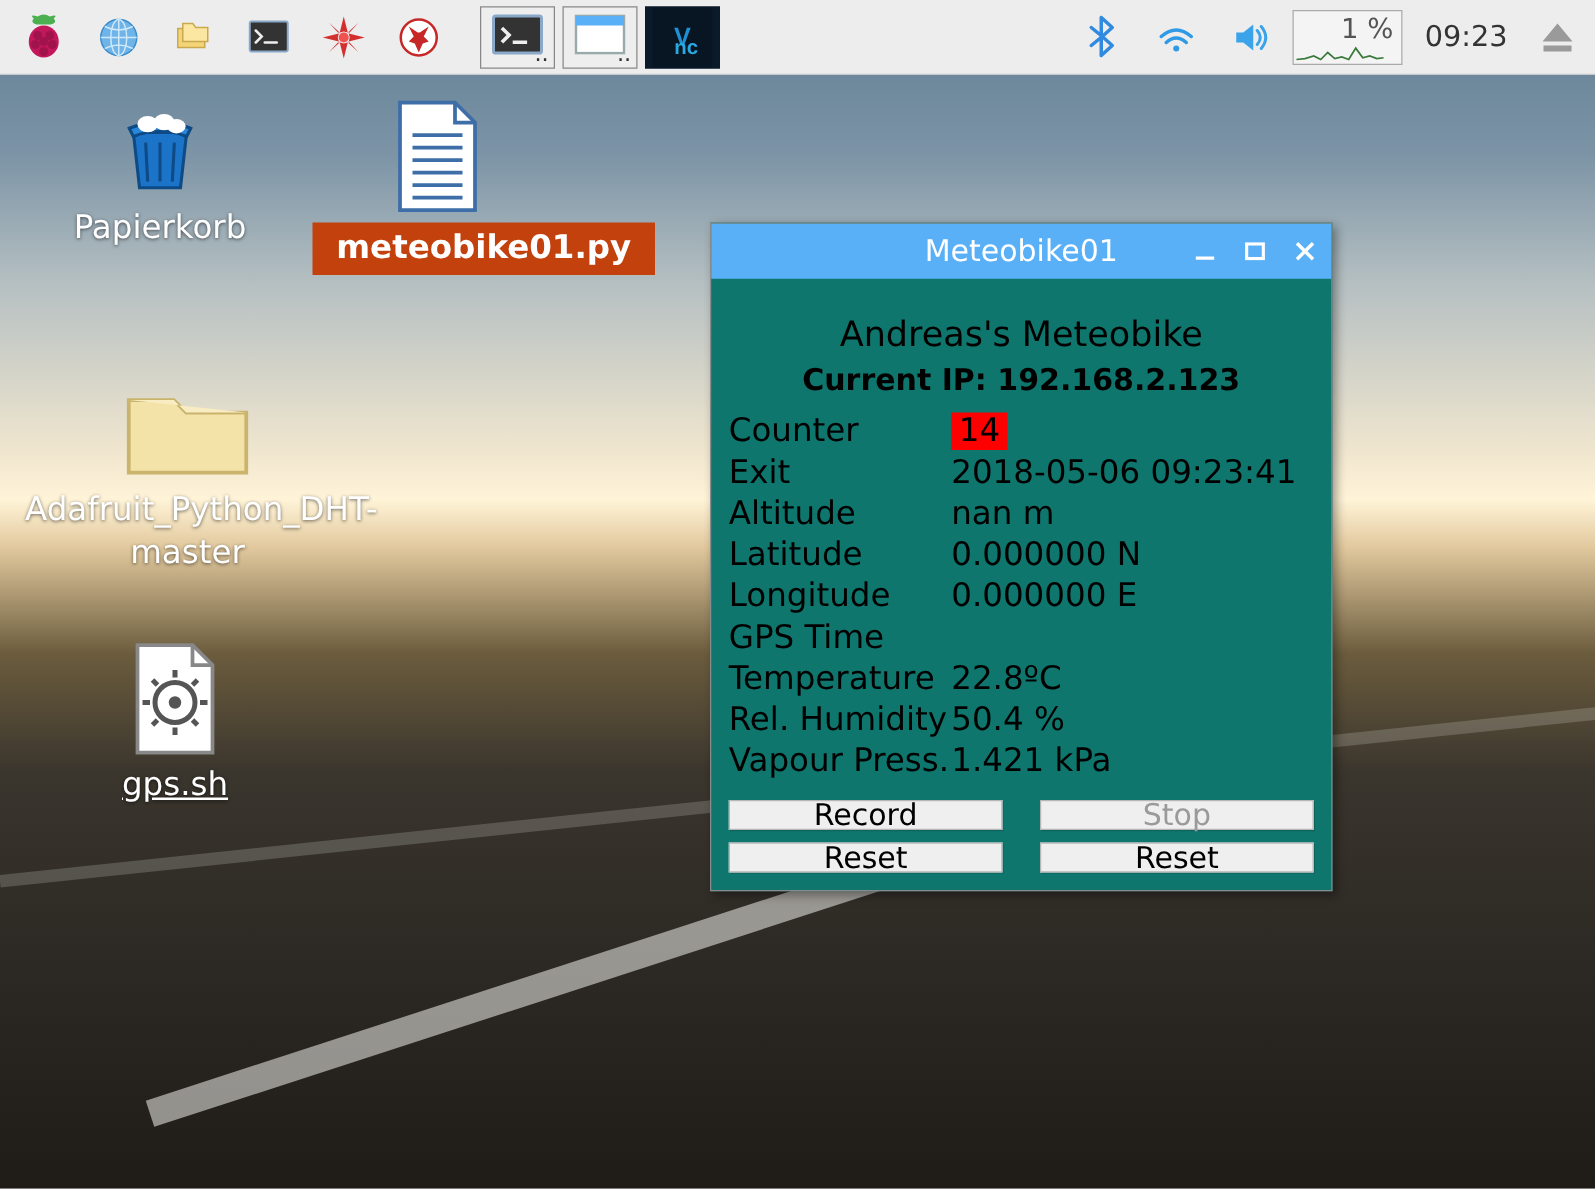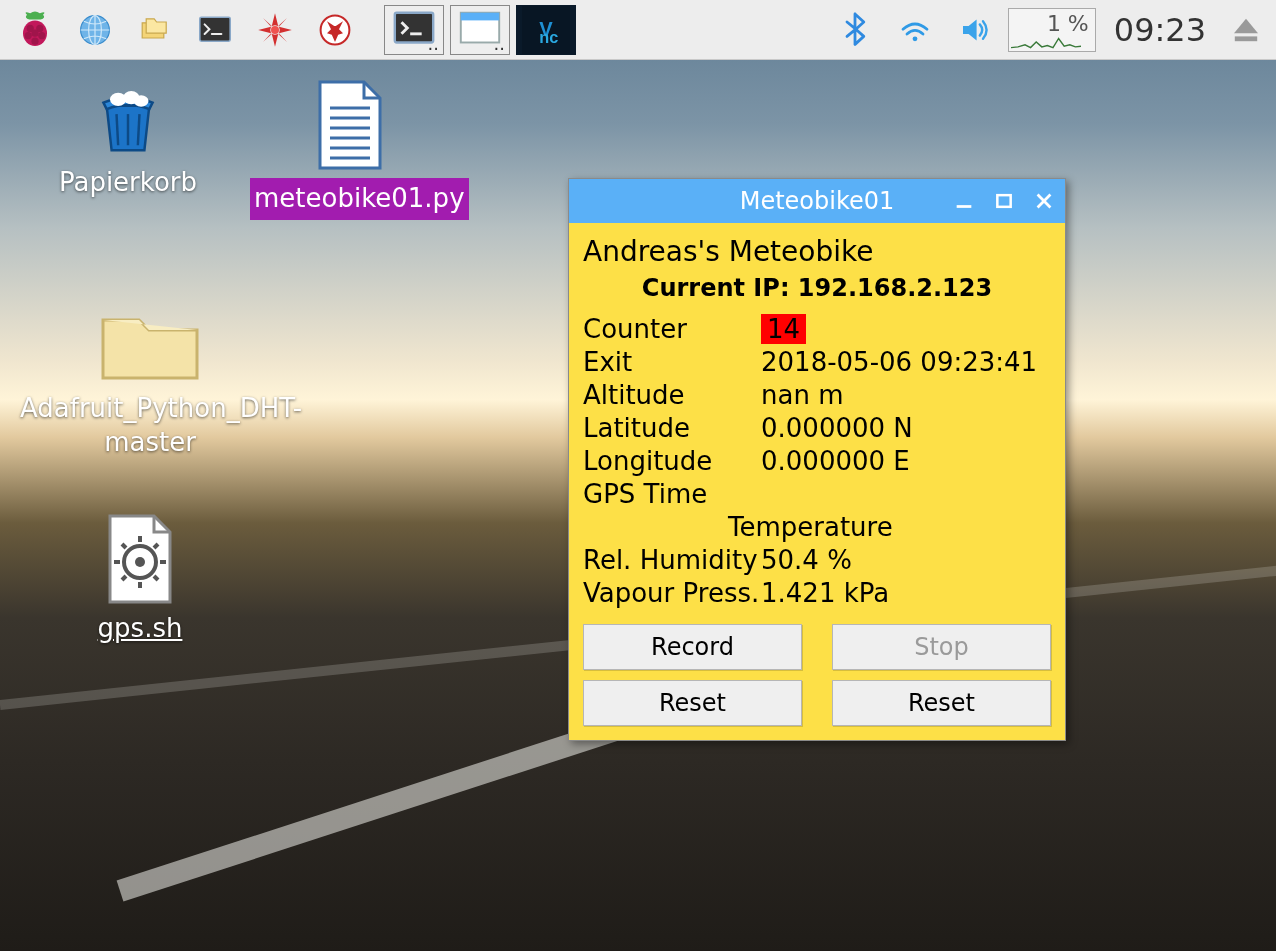--- a/index.html
+++ b/index.html
@@ -33,65 +33,65 @@
   }
   .tb-btn svg { width: 40px; height: 40px; }
   .tb-spacer { flex: 0 0 10px; }
   .tb-grow { flex: 1; }
   .cpu-box {
     width: 88px; height: 44px; border: 1px solid #aaa; background: #f4f4f4;
     display: flex; align-items: flex-start; justify-content: flex-end;
     padding: 2px 6px; font-size: 22px; color: #555; position: relative;
   }
   .cpu-graph { position: absolute; left: 2px; bottom: 2px; right: 2px; height: 14px; }
-  .clock { font-size: 32px; color: #333; padding: 0 12px; }
+  .clock { font-size: 23px; color: #333; padding: 0 12px; }
   .eject-icon { width: 34px; height: 34px; }
 
   
   .task-win {
     width: 60px; height: 50px; position: relative; flex-shrink: 0;
     border: 1px solid transparent;
   }
   .task-win.framed { border: 1px solid #888; background: #eee; }
 
   
   .d-icon {
     position: absolute; width: 200px; text-align: center;
     color: #fff; font-size: 26px; text-shadow: 0 1px 3px rgba(0,0,0,0.6);
   }
   .d-icon .glyph { margin: 0 auto 6px; display: flex; align-items: center; justify-content: center; }
-  .d-icon.sel .label-wrap { background: #a21caf; color: #fff; display: inline-block; padding: 4px 4px; text-shadow:none;}
+  .d-icon.sel .label-wrap { background: #c2410c; color: #fff; display: inline-block; padding: 4px 19px; text-shadow:none;font-weight:bold;}
   .label-wrap { line-height: 1.3; }
 
   
   .app-window {
     position: absolute; left: 568px; top: 178px; width: 498px;
-    background: #fde047; border: 1px solid #8a8a8a; box-shadow: 3px 3px 8px rgba(0,0,0,0.4);
+    background: #0f766e; border: 1px solid #8a8a8a; box-shadow: 3px 3px 8px rgba(0,0,0,0.4);
   }
   .titlebar {
     height: 44px; background: #5ab0f7; color: #fff;
     display: flex; align-items: center; justify-content: center;
     font-size: 24px; position: relative;
   }
   .titlebar .title { padding: 0 10px; }
   .win-controls { position: absolute; right: 8px; top: 0; bottom: 0; display: flex; align-items: center; gap: 14px; }
   .win-controls .wc { width: 26px; height: 26px; display:flex;align-items:center;justify-content:center; }
   .app-body { padding: 8px 14px 14px; font-size: 26px; color: #000; }
-  .hdr1 { text-align: left; font-size: 28px; margin-top: 4px; }
+  .hdr1 { text-align: center; font-size: 28px; margin-top: 20px; }
   .hdr2 { text-align: center; font-size: 24px; margin: 6px 0 12px; font-weight: bold; }
   .row { display: flex; margin: 3px 0; justify-content: center; }
   .row .lab { flex: 0 0 178px; }
   .row .val { flex: 1; }
   .counter-val { background: #f00; padding: 0 6px; display: inline-block; }
   .btn-grid {
     display: grid; grid-template-columns: 1fr 1fr; gap: 10px 30px;
     margin-top: 16px;
   }
   .app-btn {
-    height: 46px; background: #efefef; border: 1px solid #b6b6b6;
+    height: 24px; background: #efefef; border: 1px solid #b6b6b6;
     font-size: 24px; display:flex;align-items:center;justify-content:center;
     box-shadow: 1px 1px 0 rgba(0,0,0,0.15);
   }
   .app-btn.disabled { color: #9a9a9a; }
 
 </style>
 </head>
 <body>
 
 <div class="desktop">
@@ -340,20 +340,21 @@
     <div class="row">
       <div class="lab">Longitude</div>
       <div class="val">0.000000 E</div>
     </div>
     <div class="row">
       <div class="lab">GPS Time</div>
       <div class="val"></div>
     </div>
     <div class="row">
       <div class="lab">Temperature</div>
+      <div class="val">22.8ºC</div>
     </div>
     <div class="row">
       <div class="lab">Rel. Humidity</div>
       <div class="val">50.4 %</div>
     </div>
     <div class="row">
       <div class="lab">Vapour Press.</div>
       <div class="val">1.421 kPa</div>
     </div>
 

